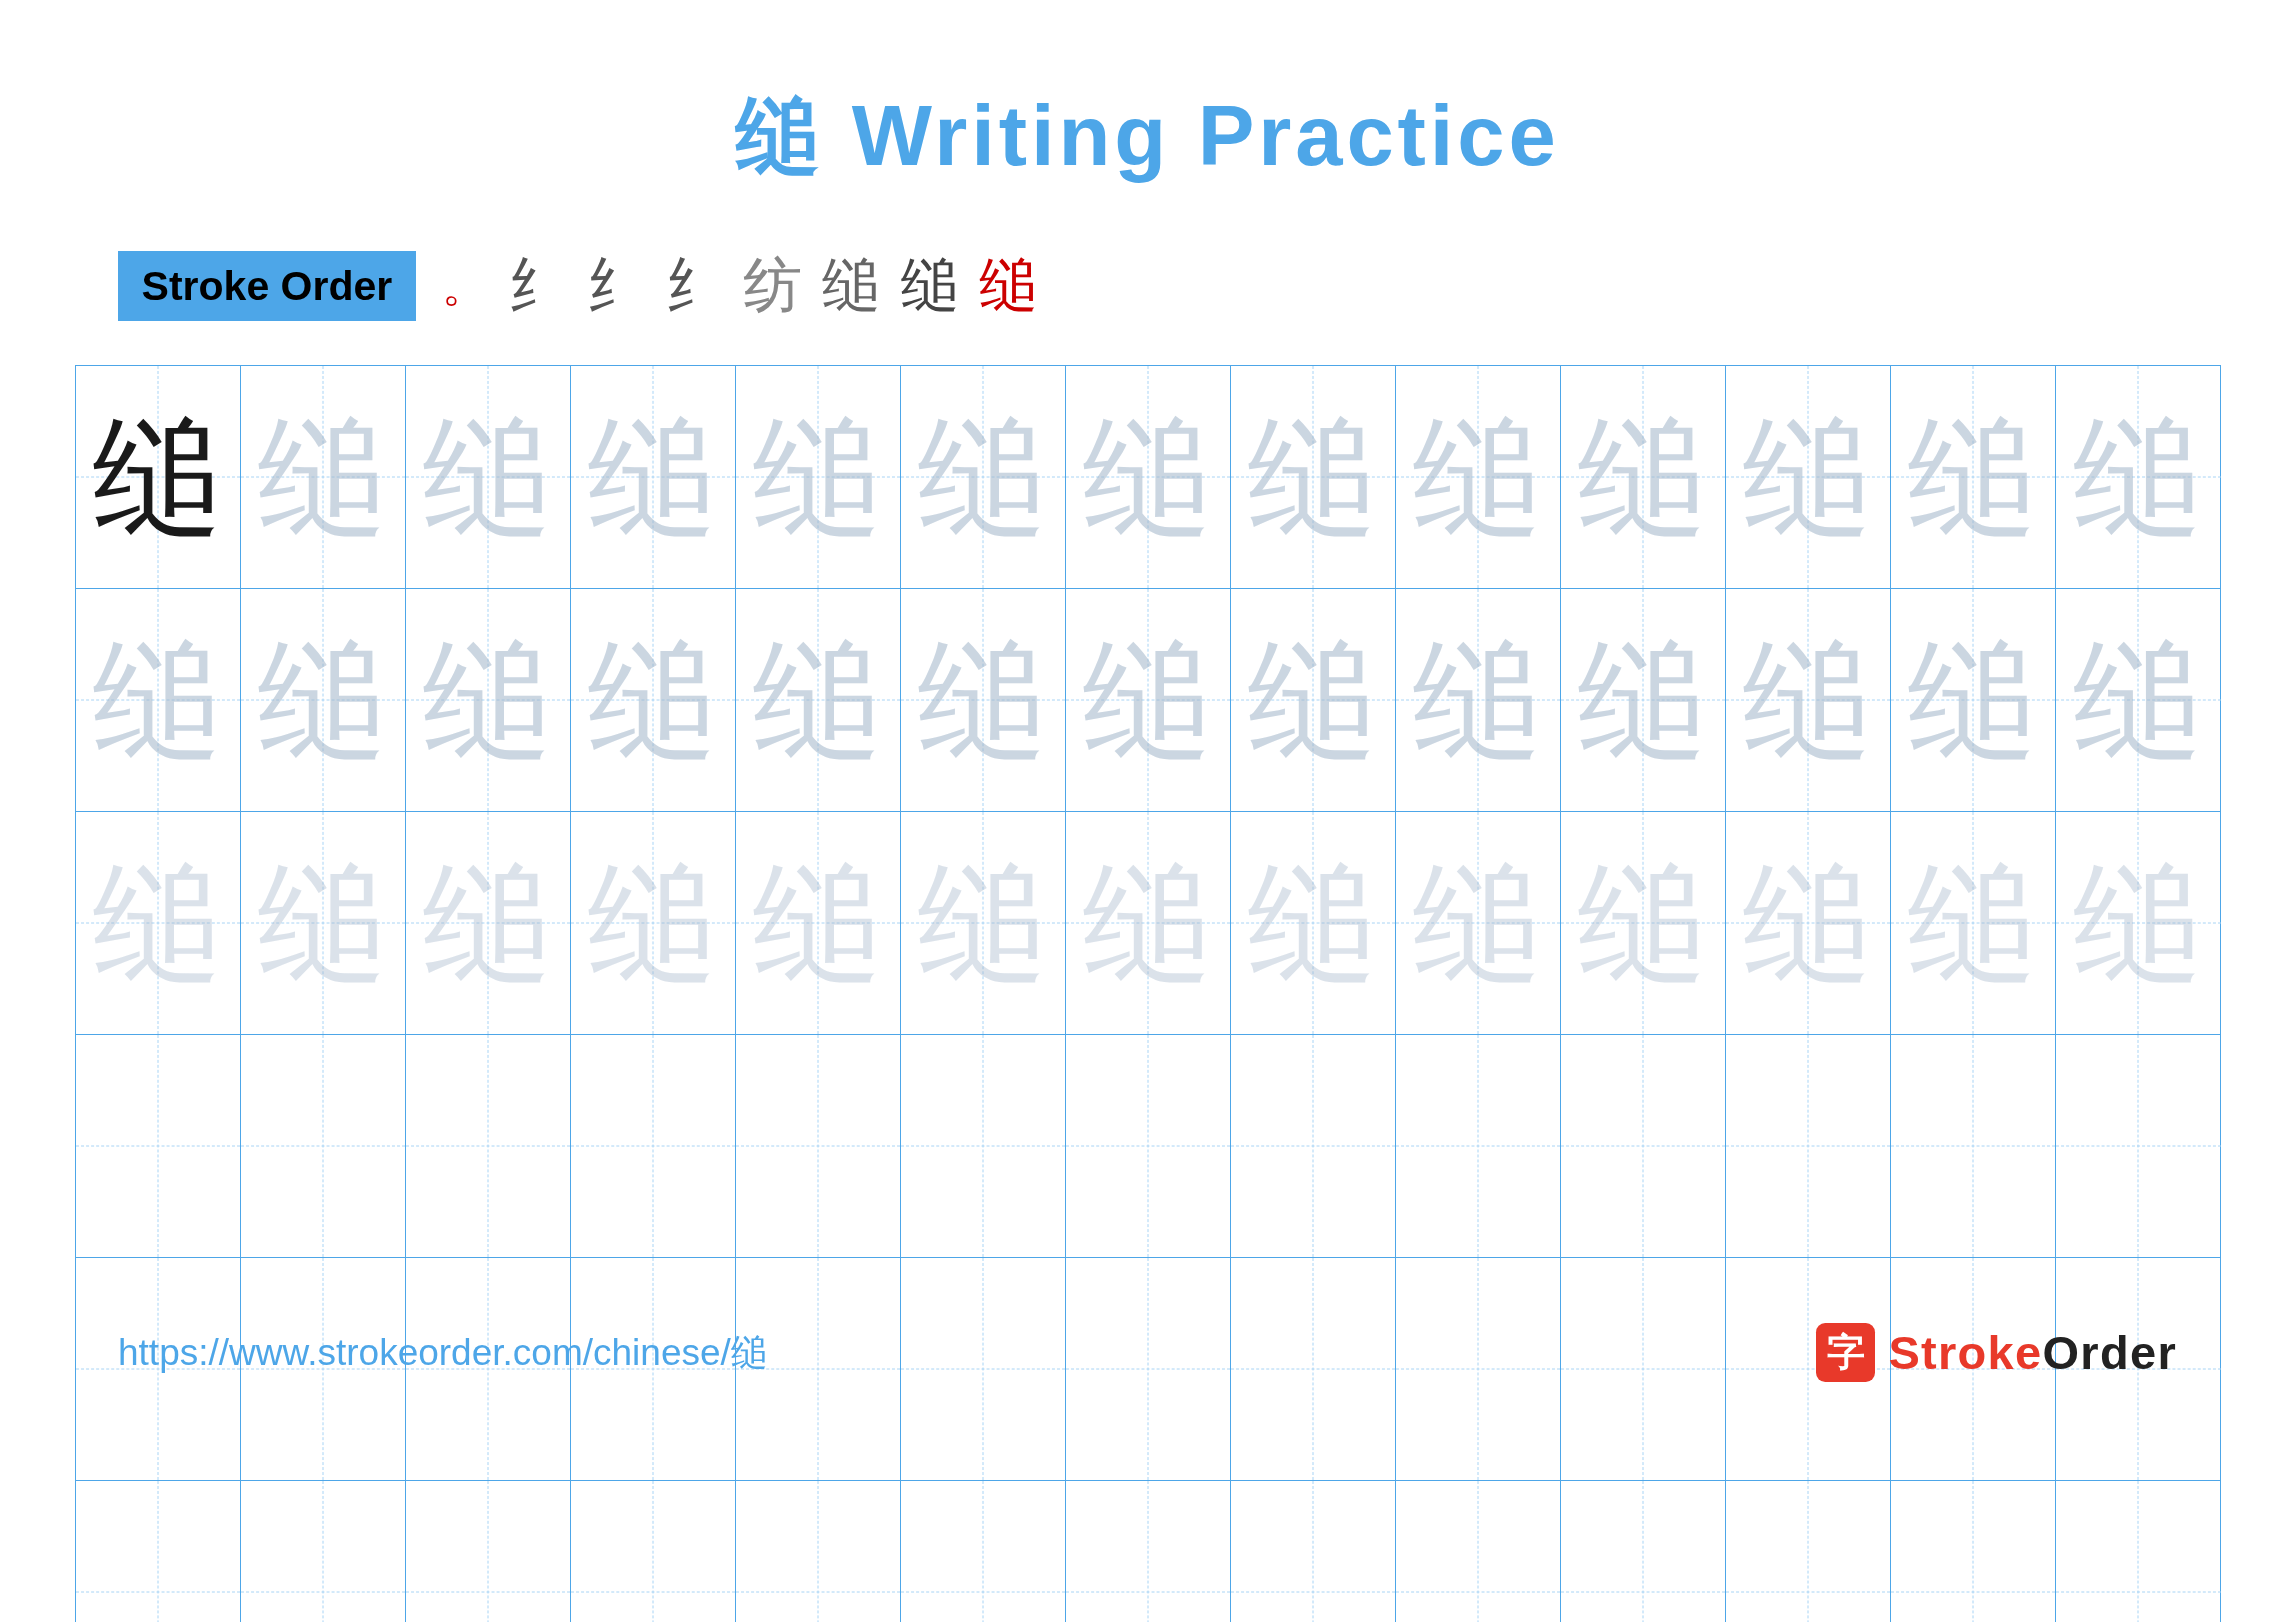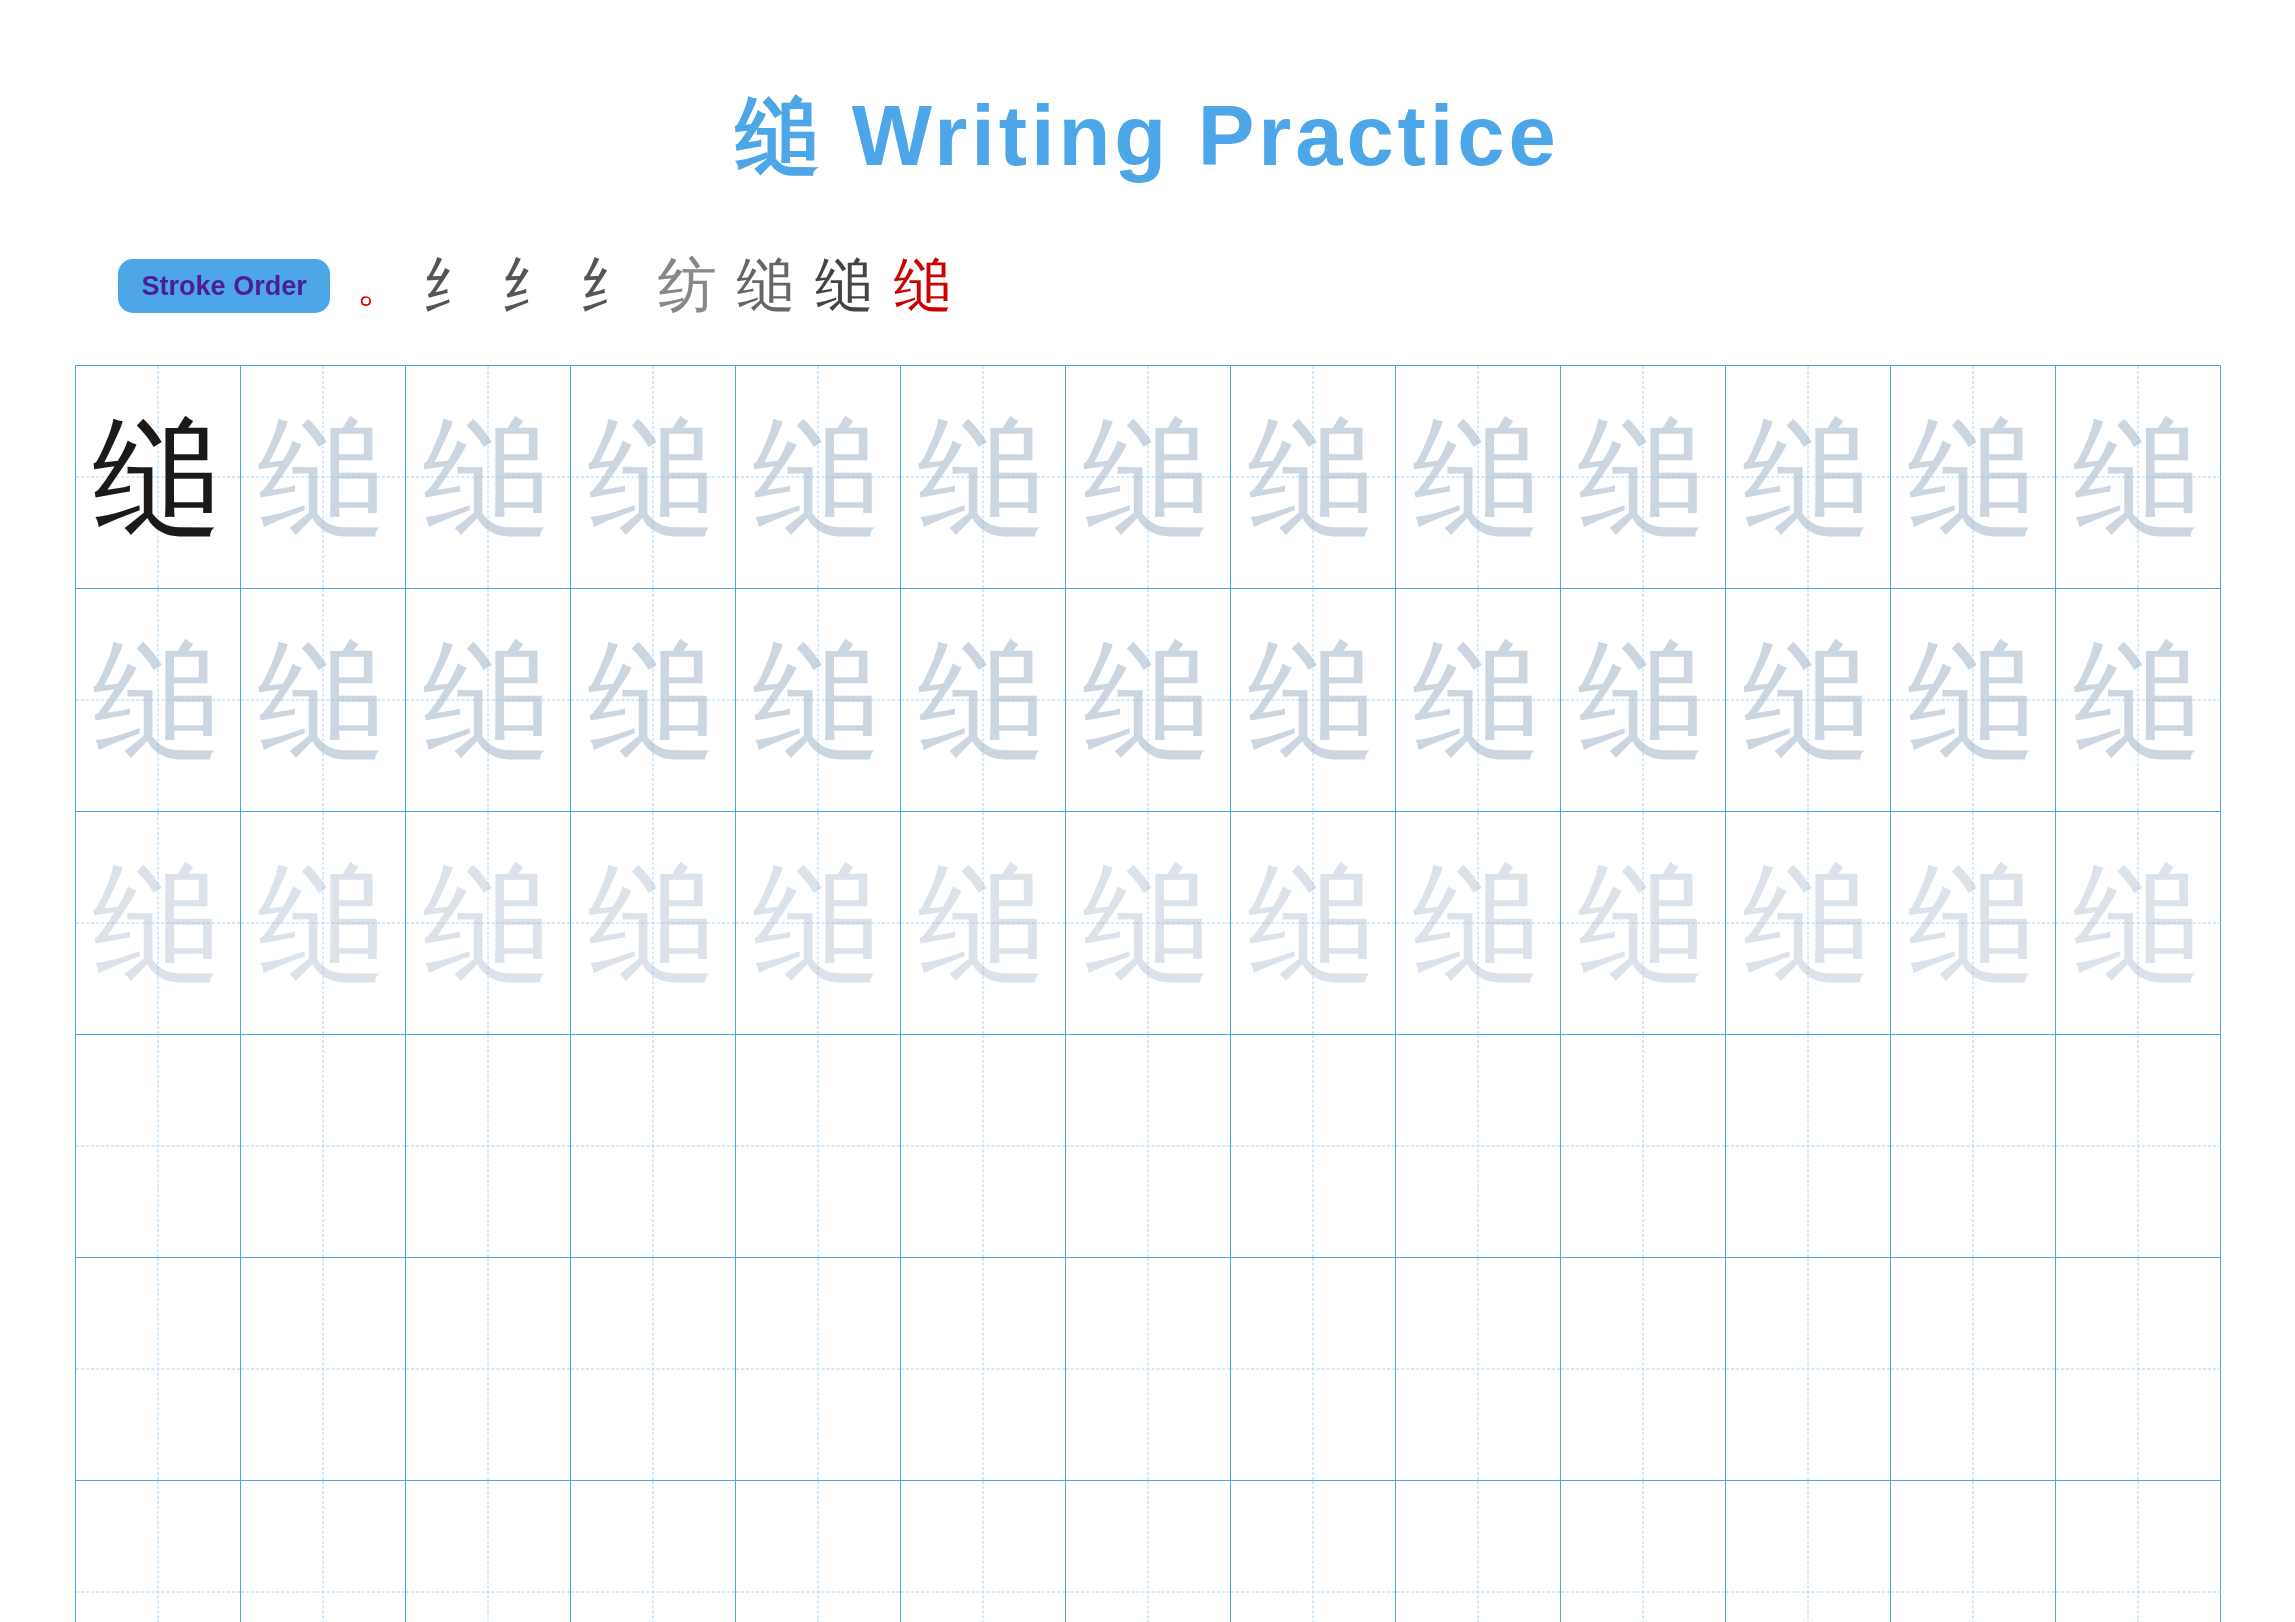--- a/index.html
+++ b/index.html
@@ -35,25 +35,25 @@
       display: flex;
       align-items: center;
       margin-top: 52px;
       margin-left: 118px;
       align-self: flex-start;
       gap: 26px;
     }
 
     .stroke-order-badge {
       background: #4da6e8;
-      color: #4c1d95;
-      font-size: 27px;
+      color: #000000;
+      font-size: 41px;
       font-weight: bold;
       padding: 11.8px 23.6px;
-      border-radius: 15px;
+      border-radius: 0;
       white-space: nowrap;
     }
 
     .stroke-steps {
       display: flex;
       align-items: center;
       gap: 19.6px;
     }
 
     .stroke-step {
@@ -379,15 +379,26 @@
       <div class="grid-cell"></div>
       <div class="grid-cell"></div>
       <div class="grid-cell"></div>
       <div class="grid-cell"></div>
       <div class="grid-cell"></div>
       <div class="grid-cell"></div>
     </div>
 
   </div>
 
+  <div class="footer">
+    <span class="footer-url">https://www.strokeorder.com/chinese/缒</span>
+    <div class="footer-logo">
+      <div class="logo-icon">
+        <span>字</span>
+      </div>
+      <span class="logo-text">
+        <span style="color:#e8392a;">Stroke</span>Order
+      </span>
+    </div>
+  </div>
 
 </div>
 
 
 </body></html>

